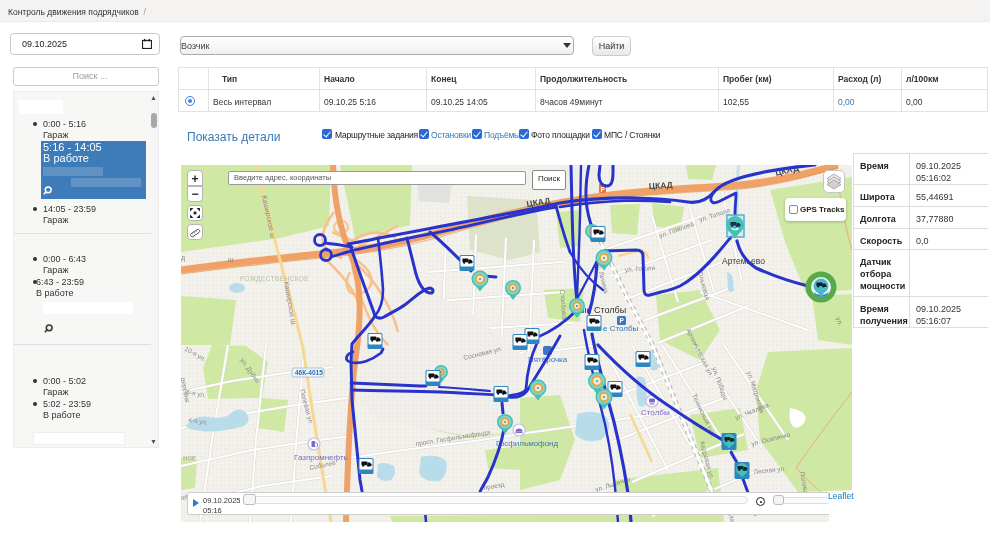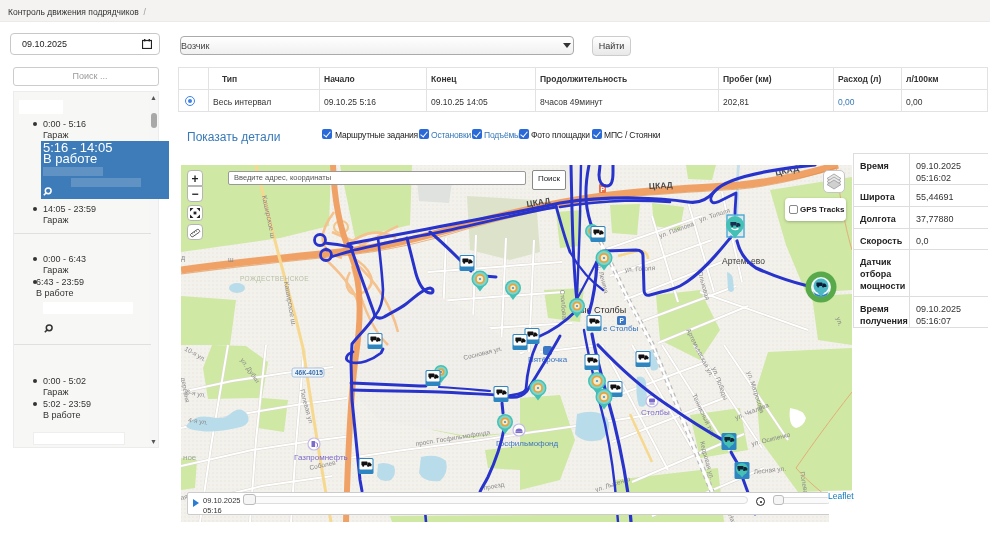--- a/index.html
+++ b/index.html
@@ -12,21 +12,21 @@
   
   #dateinput { left:10px; top:33px; width:150px; height:22px; background:#fff; border:1px solid #c8c8c8; border-radius:4px; font-size:9px; color:#222; line-height:21px; padding-left:11px; }
   #calicon { left:142px; top:39px; width:10px; height:10px; }
   #searchinput { left:13px; top:67px; width:146px; height:19px; background:#fff; border:1px solid #ccc; border-radius:3px; font-size:9px; color:#9a9a9a; line-height:17px; padding-left:8px;text-align:center; }
   #listwrap { left:13px; top:91px; width:146px; height:357px; background:#f7f7f5; border:1px solid #ececec; }
   #scrollcol { right:0; top:0; width:9px; height:100%; background:#f6f6f6; }
   #scrollthumb { left:1.5px; top:21px; width:6px; height:15px; background:#a8a8a8; border-radius:3px; }
   .sarrow { position:absolute; left:1px; width:7px; height:7px; font-size:7px; color:#555; }
   .li { position:absolute; font-size:9px; color:#333; line-height:11.3px; white-space:nowrap; }
   .bullet { position:absolute; left:-10px; top:3px; width:4px; height:4px; background:#333; border-radius:50%; }
-  #selblock { position:absolute; left:27px; top:49px; width:128px; height:58px; background:#3d7cb8; color:#fff; font-size:13px; line-height:11.3px; padding:1px 0 0 2px; }
+  #selblock { position:absolute; left:27px; top:49px; width:105px; height:58px; background:#3d7cb8; color:#fff; font-size:11px; line-height:11.3px; padding:1px 0 0 2px; }
   .redact { position:absolute; background:rgba(255,255,255,0.18); }
   .redactw { position:absolute; background:#fff; }
   
   #vselect { left:180px; top:36px; width:394px; height:19px; border:1px solid #aaa; border-radius:4px; background:linear-gradient(#ffffff, #f0f0f0); font-size:9px; color:#444; line-height:18px; padding-left:0; }
   #varrow { left:563px; top:43px; width:0; height:0; border-left:4px solid transparent; border-right:4px solid transparent; border-top:5px solid #333; }
   #findbtn { left:592px; top:36px; width:39px; height:20px; border:1px solid #ccc; border-radius:4px; background:linear-gradient(#ffffff, #e8e8e8); font-size:9px; color:#333; text-align:center; line-height:19px; }
   
   #ttable { left:178px; top:67px; width:810px; }
   #ttable .cell { position:absolute; font-size:8.5px; color:#333; white-space:nowrap; }
   .tline { position:absolute; background:#e2e2e2; }
@@ -166,21 +166,21 @@
     <div class="cell" style="left:660px; top:7px; font-weight:bold;">Расход (л)</div>
     <div class="cell" style="left:728px; top:7px; font-weight:bold;">л/100км</div>
 
     <div id="radio" style="left:7px; top:29px;">
       <div class="dot"></div>
     </div>
     <div class="cell" style="left:35px; top:30px;">Весь интервал</div>
     <div class="cell" style="left:146px; top:30px;">09.10.25 5:16</div>
     <div class="cell" style="left:253px; top:30px;">09.10.25 14:05</div>
     <div class="cell" style="left:362px; top:30px;">8часов 49минут</div>
-    <div class="cell" style="left:545px; top:30px;">202,81</div>
+    <div class="cell" style="left:545px; top:30px;">102,55</div>
     <div class="cell" style="left:660px; top:30px; color:#3779b8;">0,00</div>
     <div class="cell" style="left:728px; top:30px;">0,00</div>
   </div>
 
   <div class="abs" id="showdet">Показать детали</div>
   <div class="cb" style="left:322px; top:129px;"></div>
 <div class="cblabel" style="left:335px;">Маршрутные задания</div>
   <div class="cb" style="left:419px; top:129px;"></div>
 <div class="cblabel blue" style="left:431px;">Остановки</div>
   <div class="cb" style="left:472px; top:129px;"></div>

